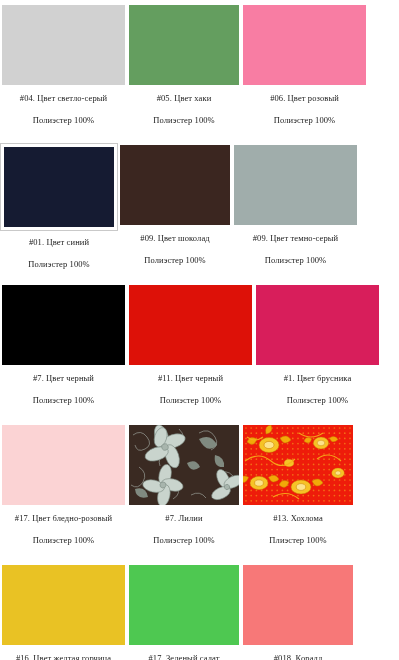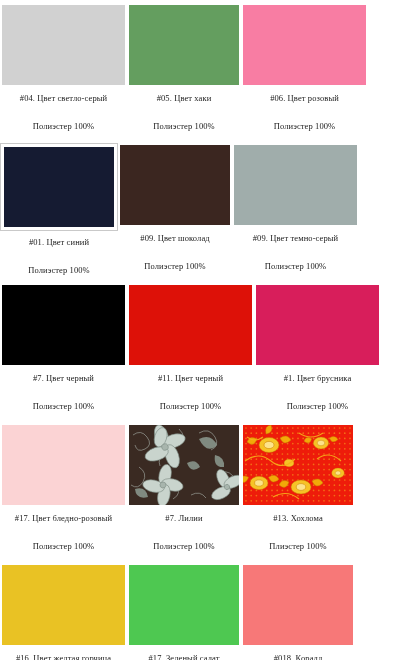--- a/index.html
+++ b/index.html
@@ -67,21 +67,21 @@
     text-align: center;
     margin-top: 6px;
     letter-spacing: 0.1px;
     white-space: nowrap;
     line-height: 1.2;
   }
   .swatch-sub {
     font-size: 8.5px;
     color: #1a1a1a;
     text-align: center;
-    margin-top: 18px;
+    margin-top: 12px;
     letter-spacing: 0.1px;
     white-space: nowrap;
     line-height: 1.2;
   }
   svg.pattern-svg { display:block; width:100%; height:100%; }
 </style>
 </head>
 <body>
 
 <div class="catalog-grid" id="grid">

